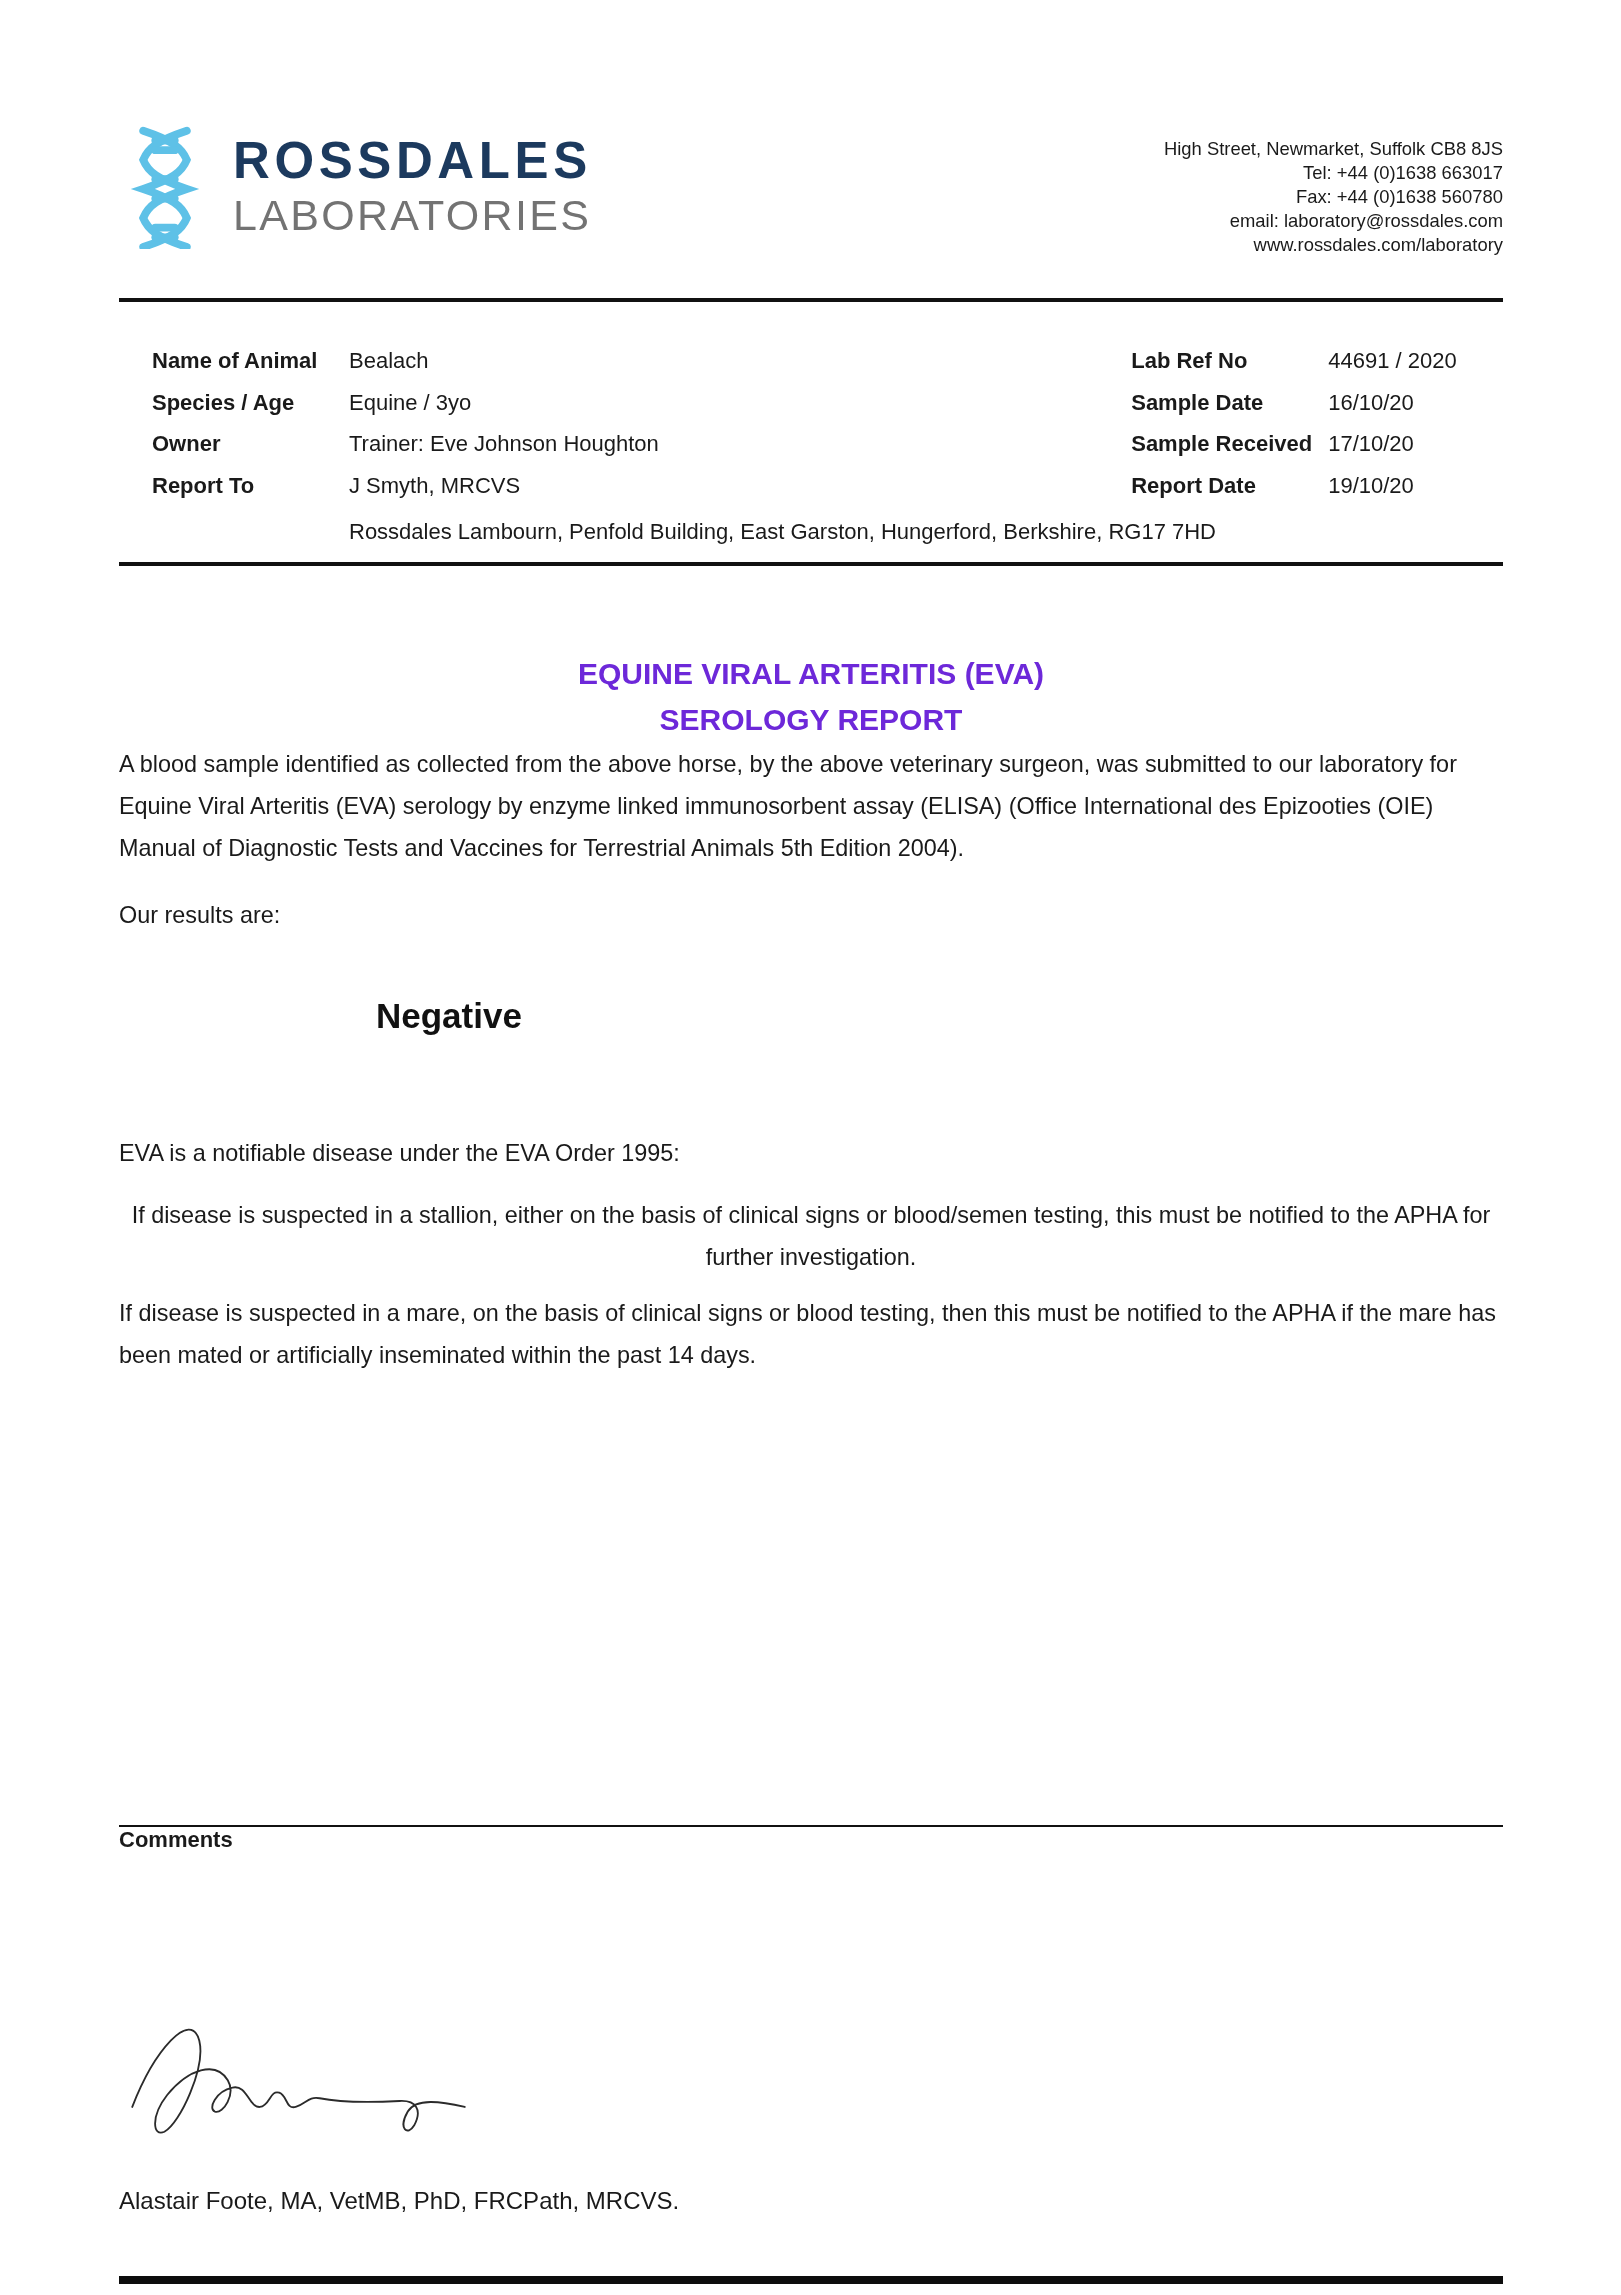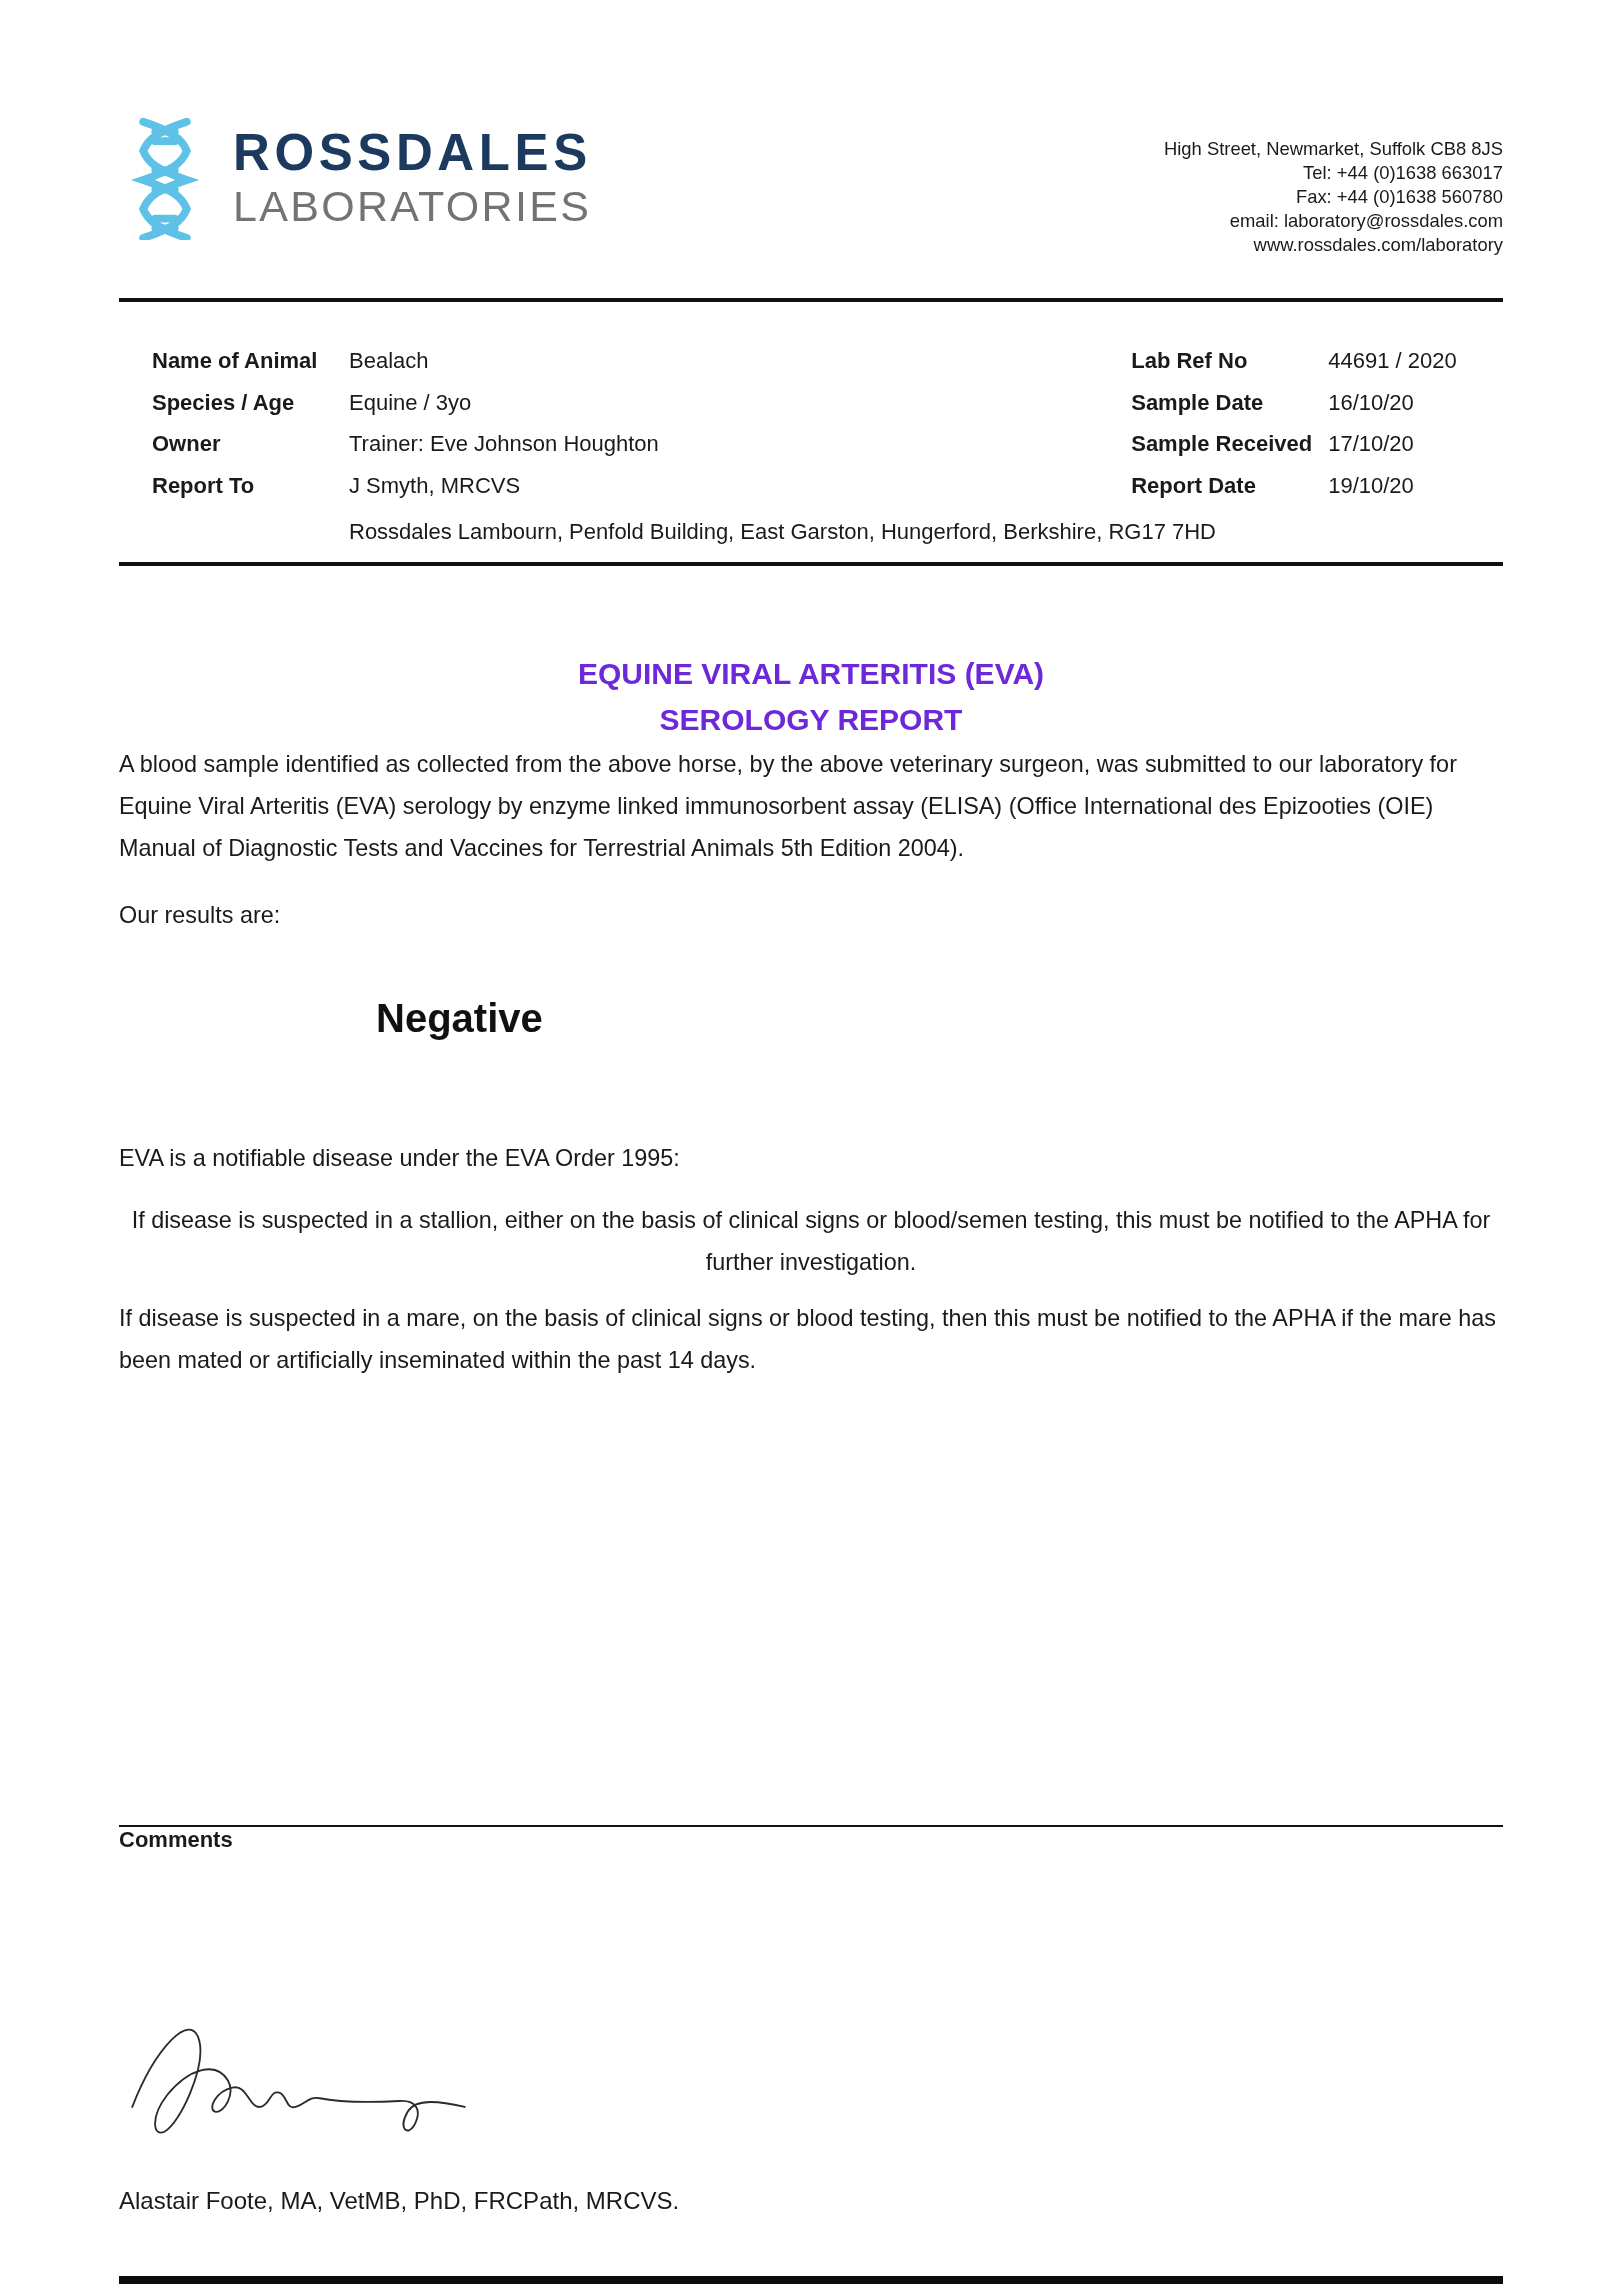--- a/index.html
+++ b/index.html
@@ -20,21 +20,21 @@
     height: 2295px;
     box-sizing: border-box;
     padding: 0 119px;
     background: #ffffff;
   }
 
   
   .header {
     display: flex;
     justify-content: space-between;
-    align-items: flex-start;
+    align-items: center;
     padding-top: 115px;
   }
   .logo {
     display: flex;
     align-items: center;
     gap: 22px;
   }
   .logo-icon svg {
     width: 92px;
     height: 125px;
@@ -116,21 +116,21 @@
   .body-text {
     font-size: 23.4px;
     line-height: 42px;
     margin: 0;
   }
   .intro { }
   .results-label { margin-top: 25px; }
   .result-value {
     margin-top: 60px;
     margin-left: 257px;
-    font-size: 40px;
+    font-size: 35px;
     font-weight: bold;
     color: #111111;
   }
   .notifiable { margin-top: 96px; }
   .stallion { margin-top: 20.7px; text-align: center; }
   .mare { margin-top: 13.8px; }
 
   
   .comments-block {
     position: absolute;

